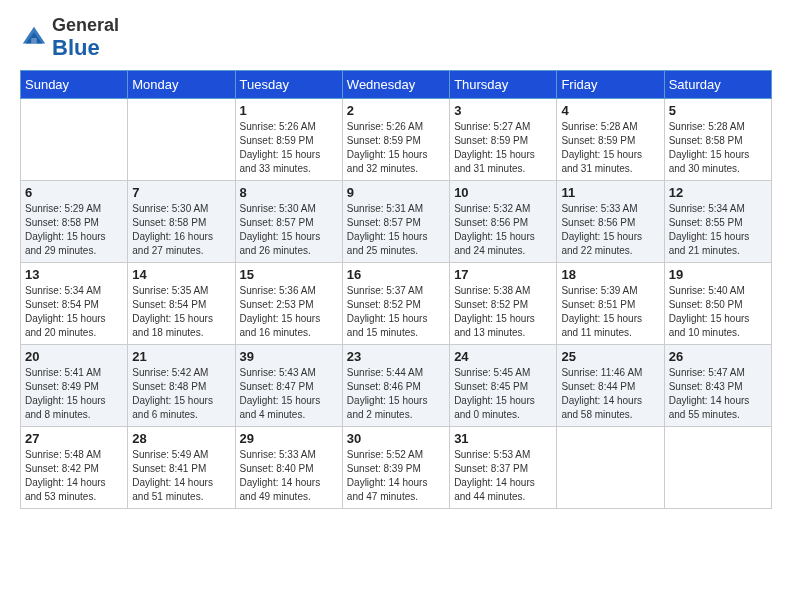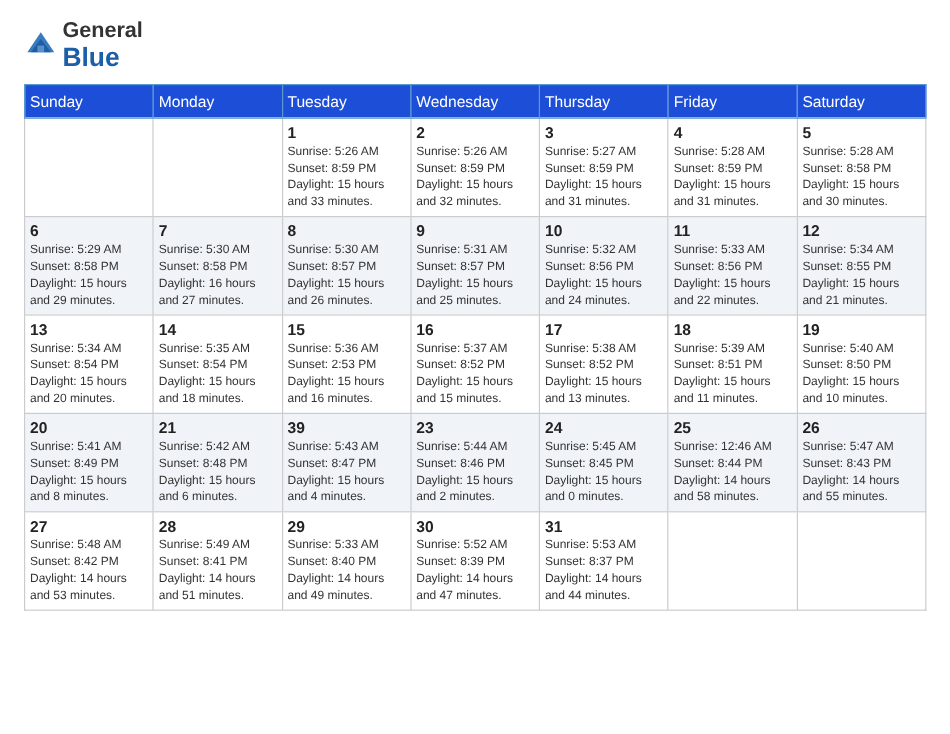--- a/index.html
+++ b/index.html
@@ -235,21 +235,21 @@
           <td>
             <span class="day-number">23</span>
             <div class="day-info"><span>Sunrise: 5:44 AM</span><br><span>Sunset: 8:46 PM</span><br><span>Daylight: 15 hours and 2 minutes.</span></div>
           </td>
           <td>
             <span class="day-number">24</span>
             <div class="day-info"><span>Sunrise: 5:45 AM</span><br><span>Sunset: 8:45 PM</span><br><span>Daylight: 15 hours and 0 minutes.</span></div>
           </td>
           <td>
             <span class="day-number">25</span>
-            <div class="day-info"><span>Sunrise: 12:46 AM</span><br><span>Sunset: 8:44 PM</span><br><span>Daylight: 14 hours and 58 minutes.</span></div>
+            <div class="day-info"><span>Sunrise: 11:46 AM</span><br><span>Sunset: 8:44 PM</span><br><span>Daylight: 14 hours and 58 minutes.</span></div>
           </td>
           <td>
             <span class="day-number">26</span>
             <div class="day-info"><span>Sunrise: 5:47 AM</span><br><span>Sunset: 8:43 PM</span><br><span>Daylight: 14 hours and 55 minutes.</span></div>
           </td>
         </tr>
         <tr class="row-odd">
           <td>
             <span class="day-number">27</span>
             <div class="day-info"><span>Sunrise: 5:48 AM</span><br><span>Sunset: 8:42 PM</span><br><span>Daylight: 14 hours and 53 minutes.</span></div>

